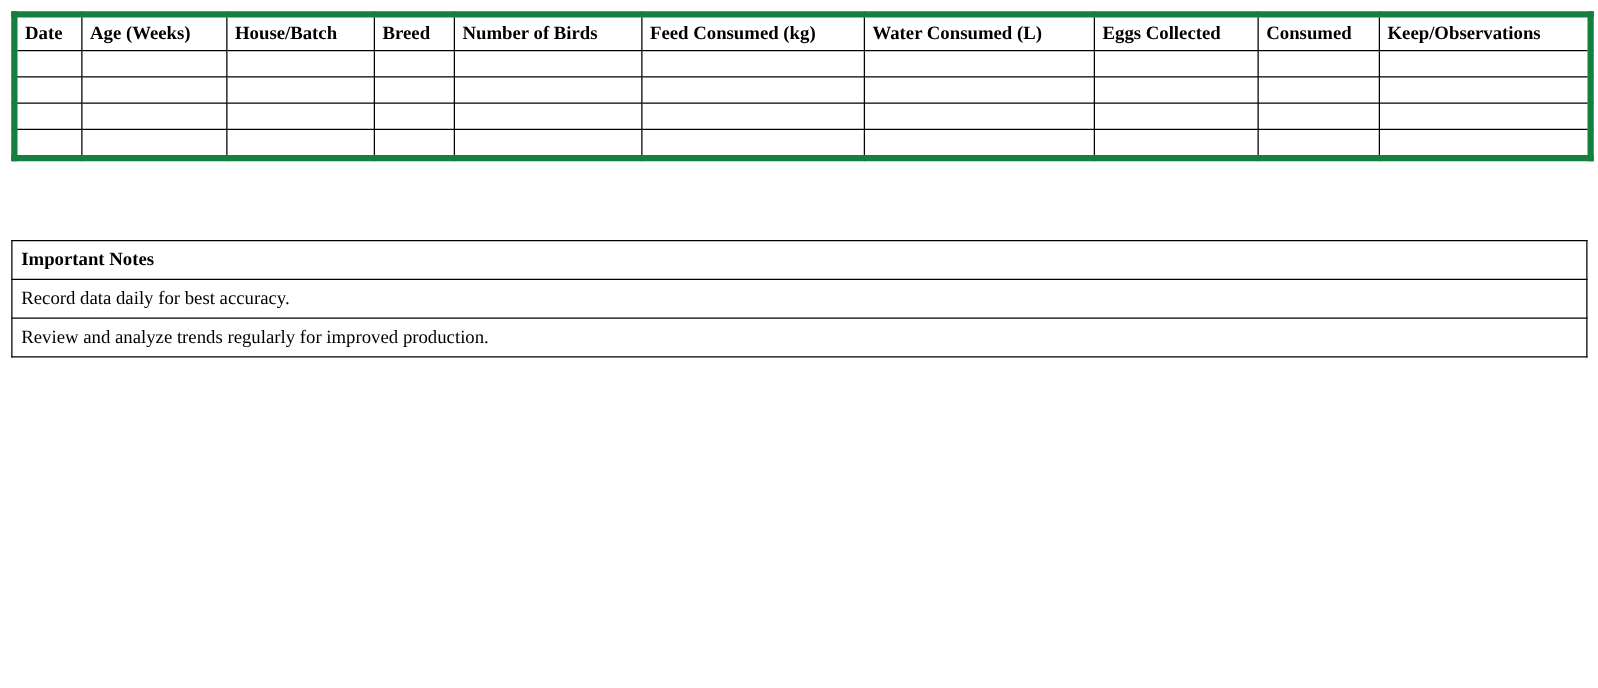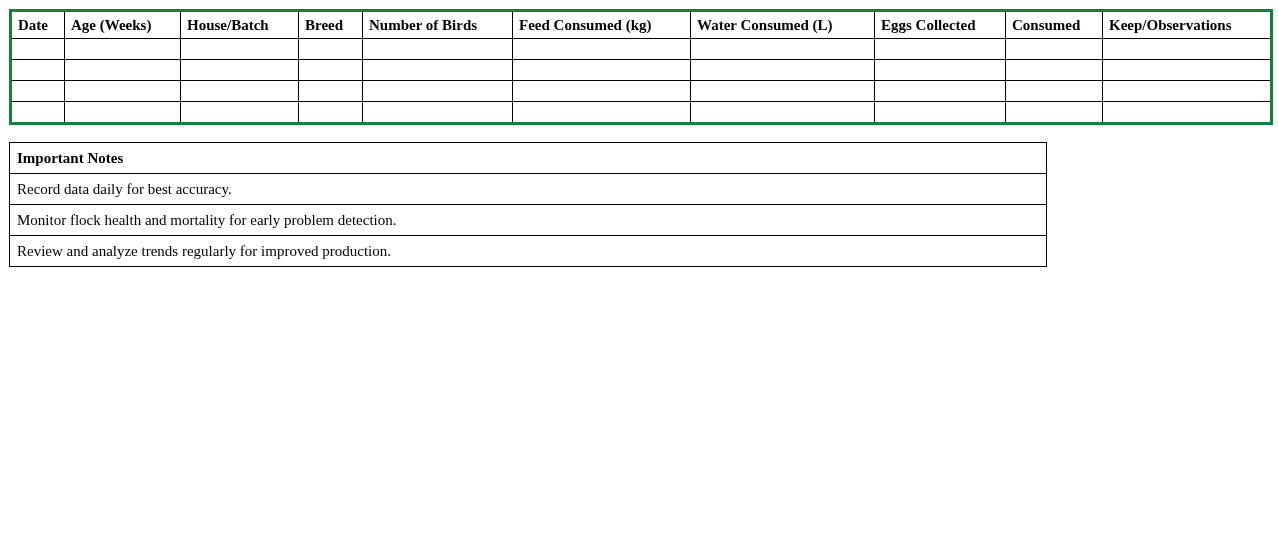--- a/index.html
+++ b/index.html
@@ -16,21 +16,21 @@
   }
   .page {
     padding: 9px 8px 0 9px;
     box-sizing: border-box;
   }
 
   table.record-table {
     border-collapse: collapse;
     table-layout: fixed;
     width: 1261px;
-    border: 3px solid #15803d;
+    border: 5px solid #15803d;
   }
   table.record-table th,
   table.record-table td {
     border: 1px solid #000000;
     padding: 3px 6px;
     font-size: 15px;
     line-height: 20px;
     text-align: left;
     vertical-align: top;
   }
@@ -43,22 +43,23 @@
     height: 14px;
   }
 
   .spacer {
     height: 17px;
   }
 
   table.notes-table {
     border-collapse: collapse;
     table-layout: fixed;
-    width: 1038px;
+    width: 1261px;
     border: 1px solid #000000;
+    margin-top: 46px;
   }
   table.notes-table th,
   table.notes-table td {
     border: 1px solid #000000;
     padding: 5px 7px;
     font-size: 15px;
     line-height: 20px;
     text-align: left;
     vertical-align: middle;
   }
@@ -159,21 +160,18 @@
     <thead>
       <tr>
         <th>Important Notes</th>
       </tr>
     </thead>
     <tbody>
       <tr>
         <td>Record data daily for best accuracy.</td>
       </tr>
       <tr>
-        <td>Monitor flock health and mortality for early problem detection.</td>
-      </tr>
-      <tr>
         <td>Review and analyze trends regularly for improved production.</td>
       </tr>
     </tbody>
   </table>
 
 </div>
 
 </body></html>

